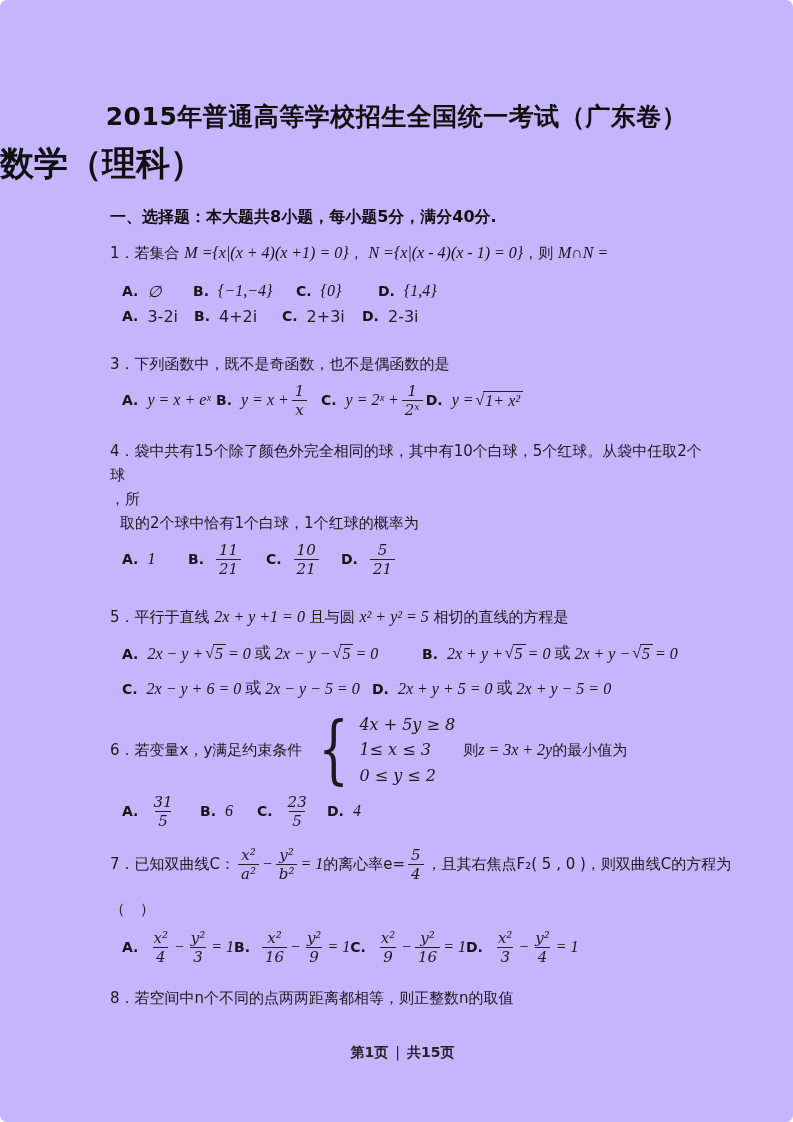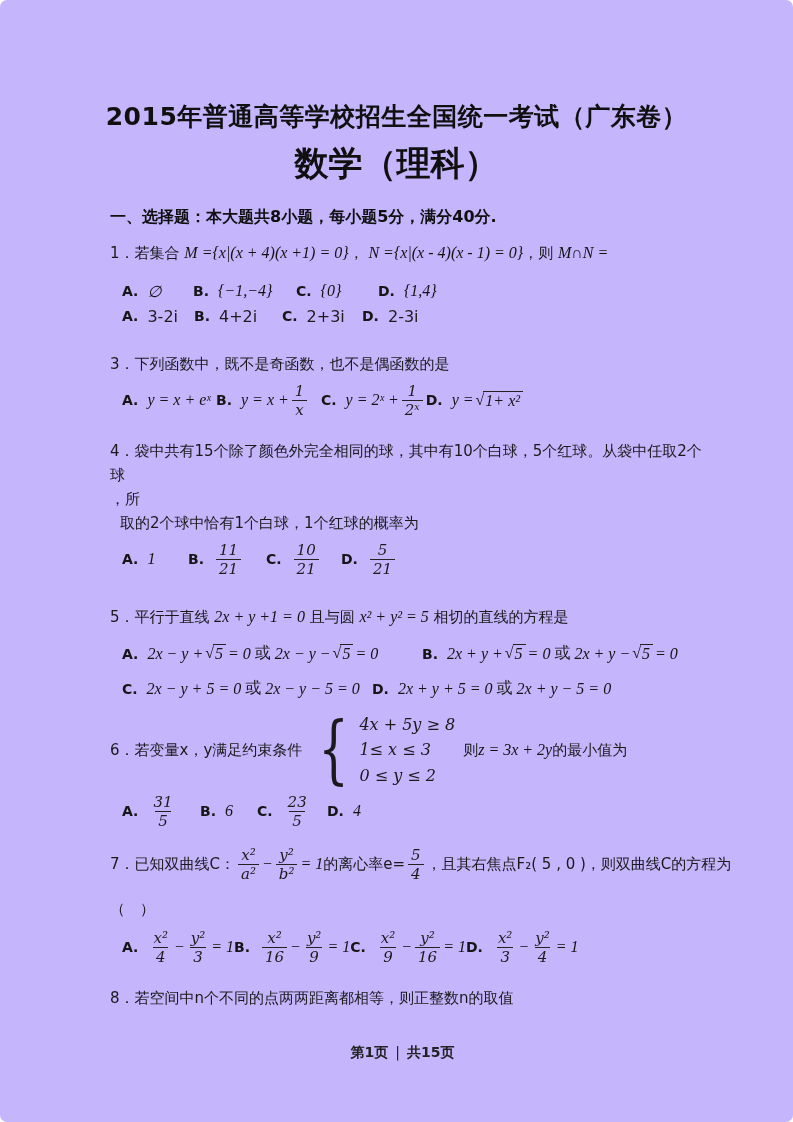--- a/index.html
+++ b/index.html
@@ -1,20 +1,20 @@
 <!DOCTYPE html>
 <html><head>
 <meta charset="utf-8">
 <style>
   html,body{margin:0;padding:0;background:#ffffff;}
   .page{width:793px;height:1122px;position:relative;background:#c4b5fd;color:#1c1c1c;
         font-family:"DejaVu Sans","Liberation Sans",sans-serif;overflow:hidden;box-sizing:border-box;border-radius:7px;}
   .content{padding:0 80px 0 110px;}
   .title1{margin-top:100px;text-align:center;font-weight:700;font-size:25px;color:#101010;letter-spacing:0.5px;}
-  .title2{margin-top:8px;text-align:center;font-weight:700;font-size:34px;color:#101010;}
+  .title2{margin-top:8px;font-weight:700;font-size:34px;color:#101010;}
   .sec{margin-top:20px;font-weight:700;font-size:16px;color:#101010;}
   .stem{font-size:15px;line-height:1.6;color:#1a1a1a;}
   .qrow{display:flex;align-items:center;white-space:nowrap;}
   .math{font-family:Liberation Serif, serif;font-style:italic;font-size:16px;color:#141414;}
   .cn{font-style:normal;}
   .opts{display:flex;align-items:center;margin-left:12px;}
   .opt{display:flex;align-items:center;}
   .olabel{font-weight:600;font-size:14px;margin-right:9px;color:#161616;}
   .oval{font-size:16px;}
   .frac{display:inline-flex;flex-direction:column;align-items:center;vertical-align:middle;
@@ -185,21 +185,21 @@
         <span class="sqrt math">
             <span class="rad">√</span>
             <span class="vinc">5</span>
           </span>
         <span class="oval math">= 0</span>
       </div>
     </div>
     <div class="opts mt14">
       <div class="opt" style="min-width:250px">
         <span class="olabel">C.</span>
-        <span class="oval math">2x − y + 5 = 0</span>
+        <span class="oval math">2x − y + 6 = 0</span>
         <span class="cn" style="margin:0 4px">或</span>
         <span class="oval math">2x − y − 5 = 0</span>
       </div>
       <div class="opt">
         <span class="olabel">D.</span>
         <span class="oval math">2x + y + 5 = 0</span>
         <span class="cn" style="margin:0 4px">或</span>
         <span class="oval math">2x + y − 5 = 0</span>
       </div>
     </div>

